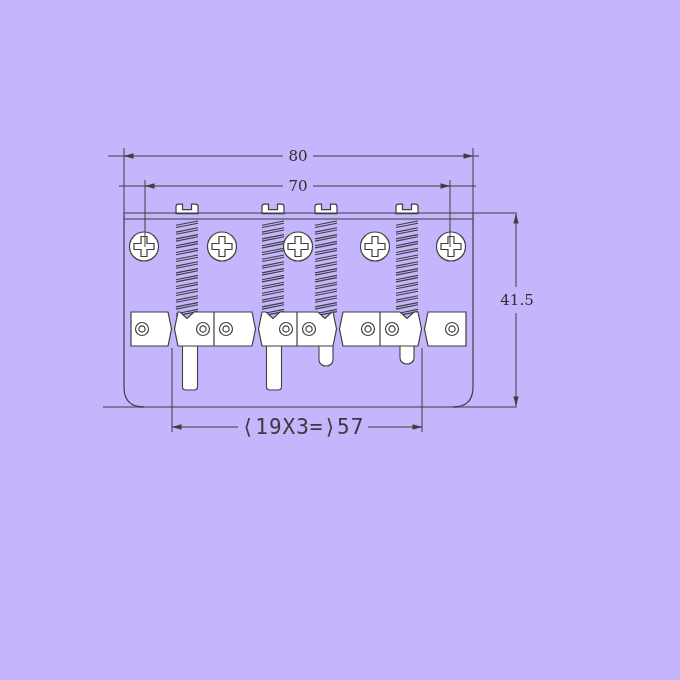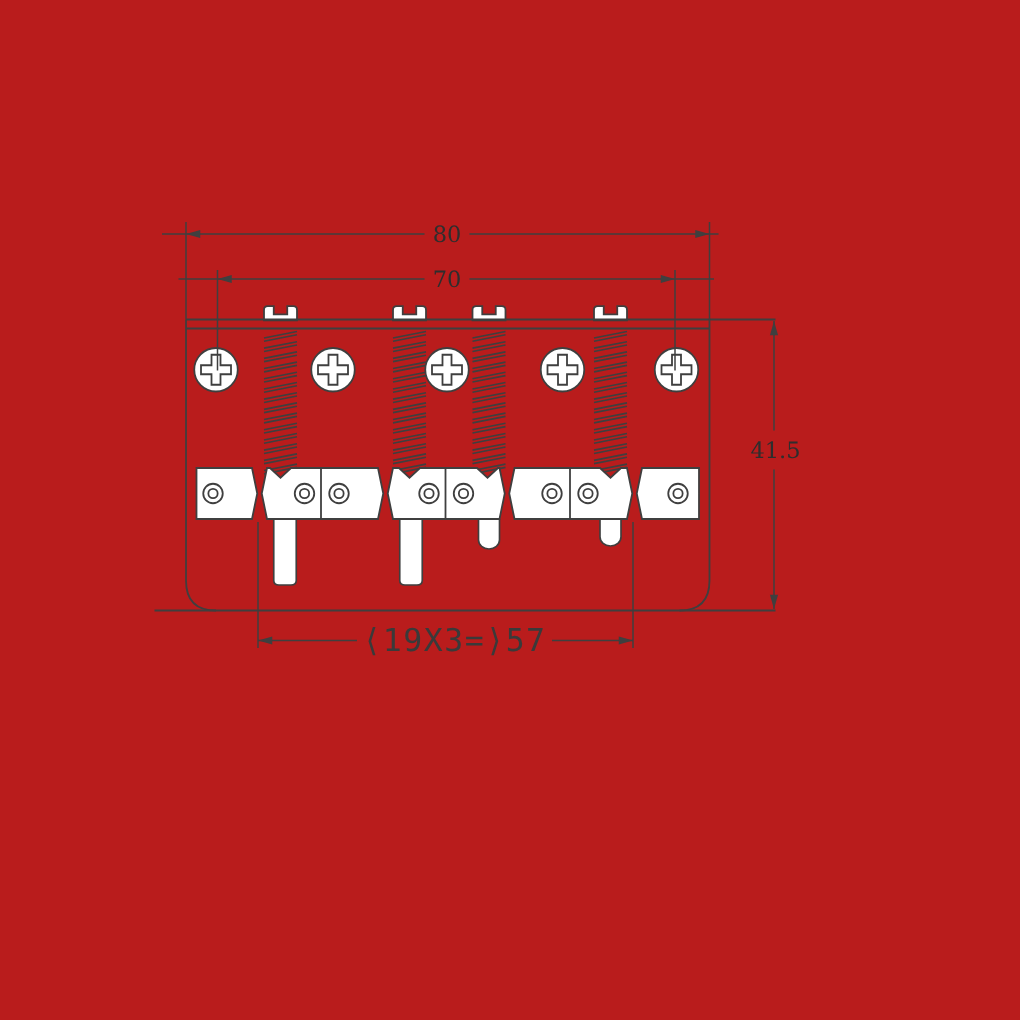--- a/index.html
+++ b/index.html
@@ -1,16 +1,16 @@
 <!DOCTYPE html>
 <html><head>
 <meta charset="utf-8">
 <style>
   html,body{margin:0;padding:0;background:#ffffff;}
-  .stage{position:relative;width:680px;height:680px;background:#b91c1c;overflow:hidden;
+  .stage{position:relative;width:680px;height:680px;background:#c4b5fd;overflow:hidden;
          font-family:"DejaVu Serif", serif;}
   svg{display:block;}
   .dim-serif{font-family:"DejaVu Serif","Liberation Serif",serif;font-size:15px;fill:#2e2e2e;}
   .dim-cad{font-family:"DejaVu Sans Mono","DejaVu Sans","Liberation Mono",monospace;
            font-size:21px;fill:#3a3a3a;letter-spacing:1px;}
 </style>
 </head>
 <body>
 
 <div class="stage">

